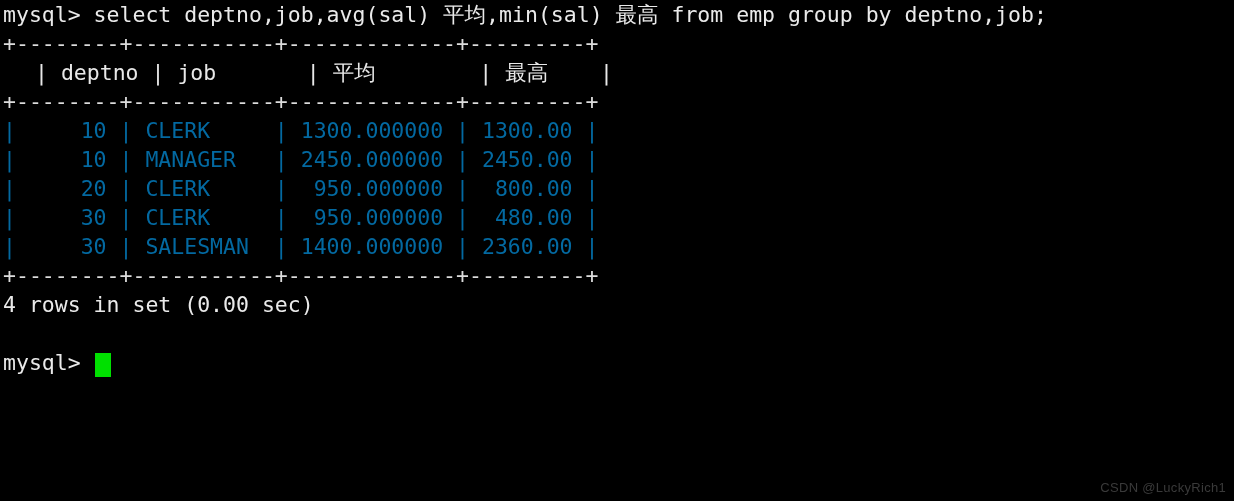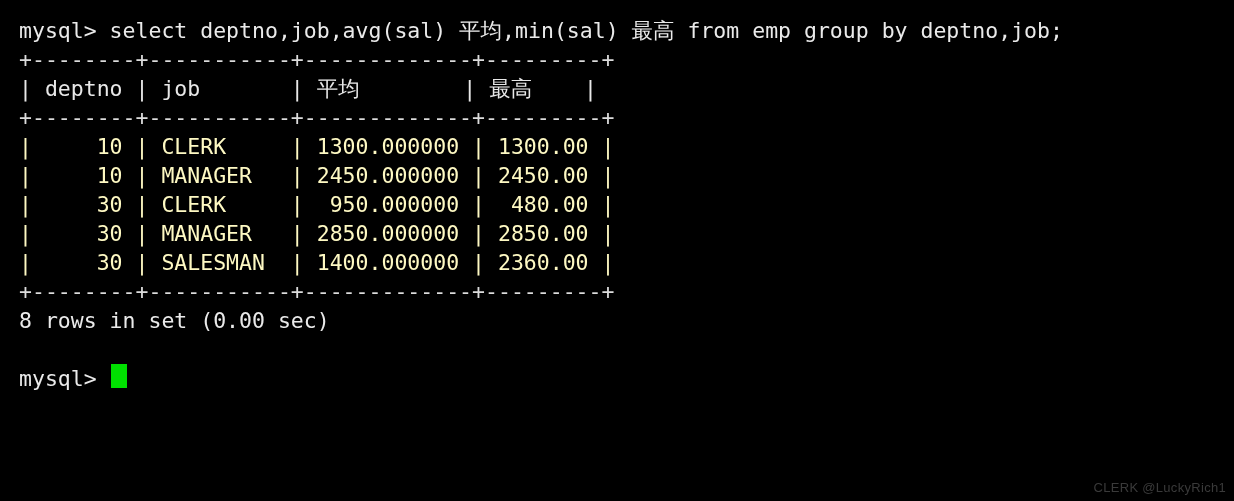--- a/index.html
+++ b/index.html
@@ -15,21 +15,21 @@
     font-family: "DejaVu Sans Mono", "Liberation Mono", monospace;
   }
 
   #terminal {
     position: absolute;
     left: 0;
     top: 0;
     width: 1234px;
     height: 501px;
     background: #000000;
-    padding: 16px;
+    padding: 0;
     box-sizing: border-box;
   }
 
   .term-line {
     font-family: "DejaVu Sans Mono", "Liberation Mono", monospace;
     font-size: 21.5px;
     line-height: 29px;
     height: 29px;
     white-space: pre;
     color: #e8e8e8;
@@ -41,38 +41,39 @@
   .cmd-line {
     color: #eaeaea;
   }
 
   .rule-line {
     color: #dcdcdc;
   }
 
   .head-line {
     color: #e8e8e8;
+    margin-left: 32px;
   }
 
   .data-line {
-    color: #fef9c3;
+    color: #0369a1;
   }
 
   .status-line {
     color: #eaeaea;
   }
 
   .blank-line {
     height: 29px;
   }
 
   .prompt-line {
     color: #eaeaea;
     display: flex;
-    align-items: flex-start;
+    align-items: flex-end;
     height: 29px;
   }
 
   .prompt-text {
     white-space: pre;
     font-family: "DejaVu Sans Mono", "Liberation Mono", monospace;
     font-size: 21.5px;
     line-height: 29px;
   }
 
@@ -104,30 +105,30 @@
   <div class="term-line cmd-line">mysql&gt; select deptno,job,avg(sal) 平均,min(sal) 最高 from emp group by deptno,job;</div>
 
   <div class="term-line rule-line">+--------+-----------+-------------+---------+</div>
 
   <div class="term-line head-line">| deptno | job       | 平均        | 最高    |</div>
 
   <div class="term-line rule-line">+--------+-----------+-------------+---------+</div>
 
   <div class="term-line data-line">|     10 | CLERK     | 1300.000000 | 1300.00 |</div>
   <div class="term-line data-line">|     10 | MANAGER   | 2450.000000 | 2450.00 |</div>
+  <div class="term-line data-line">|     20 | CLERK     |  950.000000 |  800.00 |</div>
   <div class="term-line data-line">|     30 | CLERK     |  950.000000 |  480.00 |</div>
-  <div class="term-line data-line">|     30 | MANAGER   | 2850.000000 | 2850.00 |</div>
   <div class="term-line data-line">|     30 | SALESMAN  | 1400.000000 | 2360.00 |</div>
 
   <div class="term-line rule-line">+--------+-----------+-------------+---------+</div>
 
-  <div class="term-line status-line">8 rows in set (0.00 sec)</div>
+  <div class="term-line status-line">4 rows in set (0.00 sec)</div>
 
   <div class="term-line blank-line"></div>
 
   <div class="term-line prompt-line">
     <span class="prompt-text">mysql&gt; </span>
     <span class="cursor-block"></span>
   </div>
 
-  <div class="watermark">CLERK @LuckyRich1</div>
+  <div class="watermark">CSDN @LuckyRich1</div>
 
 </div>
 
 </body></html>

